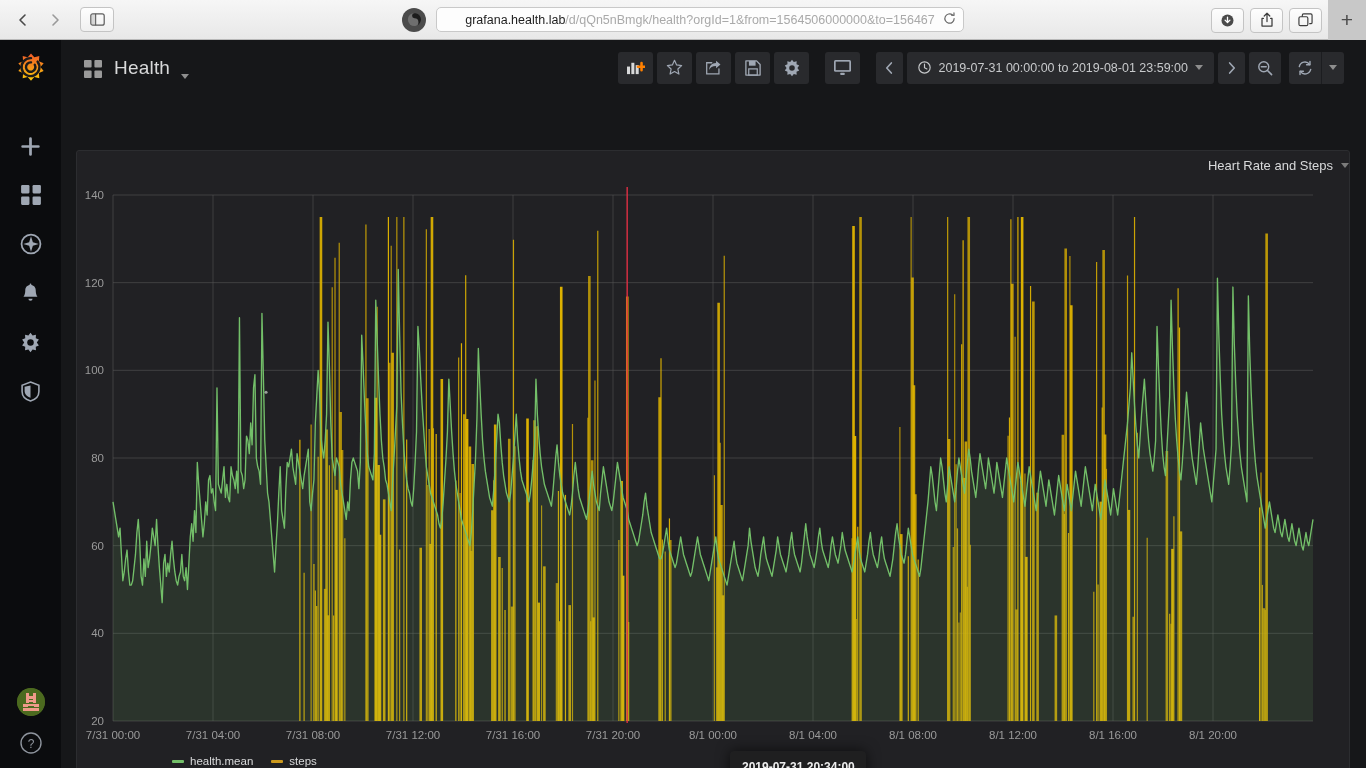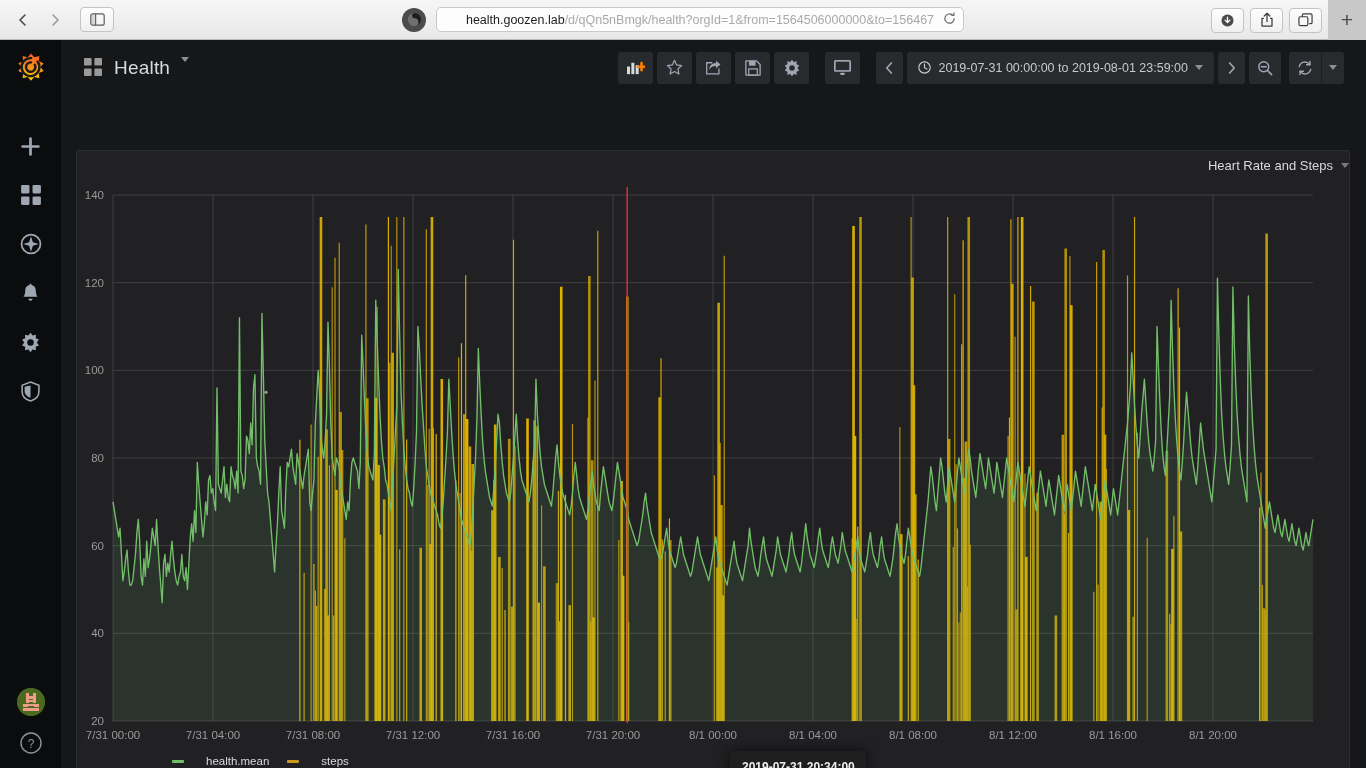--- a/index.html
+++ b/index.html
@@ -98,21 +98,21 @@
     width: 28px; height: 28px; border-radius: 50%;
     background: #4e6b21; overflow: hidden; position: relative;
   }
   .help-ico { width: 26px; height: 26px; display:flex; align-items:center; justify-content:center; color: #8e949d; }
 
   
   .dashnav {
     position: absolute; left: 61px; top: 0; right: 0; height: 55px;
     display: flex; align-items: center;
   }
-  .dash-title-group { display: flex; align-items: flex-start; gap: 11px; margin-left: 22px; }
+  .dash-title-group { display: flex; align-items: flex-end; gap: 11px; margin-left: 22px; }
   .dash-grid-ico { width: 20px; height: 20px; color: #9a9a9a; }
   .dash-title { font-size: 19px; color: #d8d9da; font-weight: 400; letter-spacing: .2px; }
   .caret { width: 0; height: 0; border-left: 4px solid transparent; border-right: 4px solid transparent; border-top: 5px solid #8e8e8e; }
   .dashnav-right { margin-left: auto; display: flex; align-items: flex-start; margin-right: 22px; gap: 4px; }
   .tbtn {
     width: 35px; height: 32px; border-radius: 3px; background: #292a2d;
     display: flex; align-items: center; justify-content: center;
     color: #9fa7b3;
   }
   .tbtn.spaced { margin-left: 12px; }
@@ -164,21 +164,21 @@
     padding: 9px 12px 10px 12px;
     box-shadow: 0 0 14px rgba(0,0,0,.65);
   }
   .tt-time { font-size: 12px; color: #ececec; font-weight: bold; margin-bottom: 6px; white-space: nowrap; }
 
   
   .legend {
     position: absolute; left: 95px; bottom: 12px;
     display: flex; align-items: center; gap: 18px;
   }
-  .leg-item { display: flex; align-items: center; gap: 22px; }
+  .leg-item { display: flex; align-items: center; gap: 6px; }
   .leg-dash { width: 12px; height: 3px; border-radius: 1px; }
   .leg-label { font-size: 11.5px; color: #d8d9da; }
 
   .axis-text { font-size: 11.5px; fill: #9a9a9a; font-family: "Liberation Sans", sans-serif; }
 </style>
 </head>
 <body>
 
 <div class="browser-bar">
   <div class="nav-group">
@@ -203,21 +203,21 @@
 
   <div class="url-wrap">
     <div class="shield-ico">
       <svg width="15" height="15" viewBox="0 0 16 16">
         <circle cx="8" cy="8" r="7" fill="#6f6f6f"></circle>
         <path d="M8 1 A7 7 0 0 1 8 15 A4.2 4.2 0 0 0 8 6.6 A2.6 2.6 0 0 1 8 1.4 Z" fill="#1c1c1c"></path>
       </svg>
     </div>
     <div class="url-field">
       <div class="url-text">
-        <b>health.goozen.lab</b><span>/d/qQn5nBmgk/health?orgId=1&amp;from=1564506000000&amp;to=156467</span>
+        <b>grafana.health.lab</b><span>/d/qQn5nBmgk/health?orgId=1&amp;from=1564506000000&amp;to=156467</span>
       </div>
       <div class="reload-ico">
         <svg width="13" height="13" viewBox="0 0 14 14">
           <path d="M12 7 A5 5 0 1 1 10.2 3.2" fill="none" stroke="currentColor" stroke-width="1.3" stroke-linecap="round"></path>
           <path d="M11.8 0.9 L11.9 3.6 L9.2 3.4" fill="none" stroke="currentColor" stroke-width="1.3" stroke-linecap="round" stroke-linejoin="round"></path>
         </svg>
       </div>
     </div>
   </div>
 

